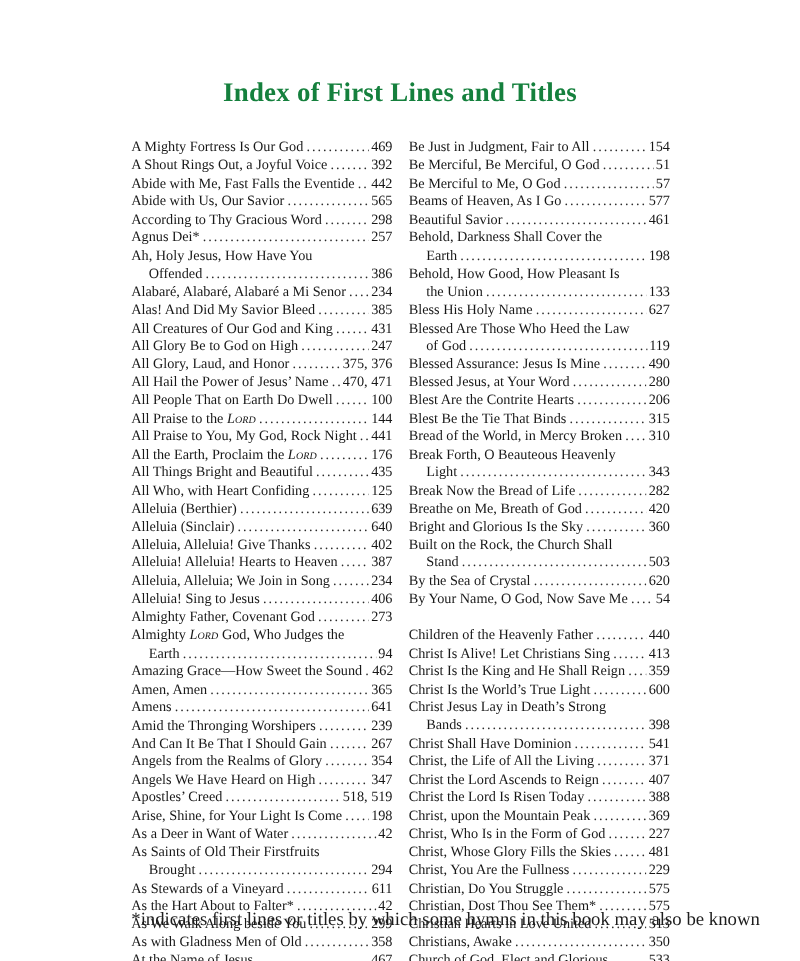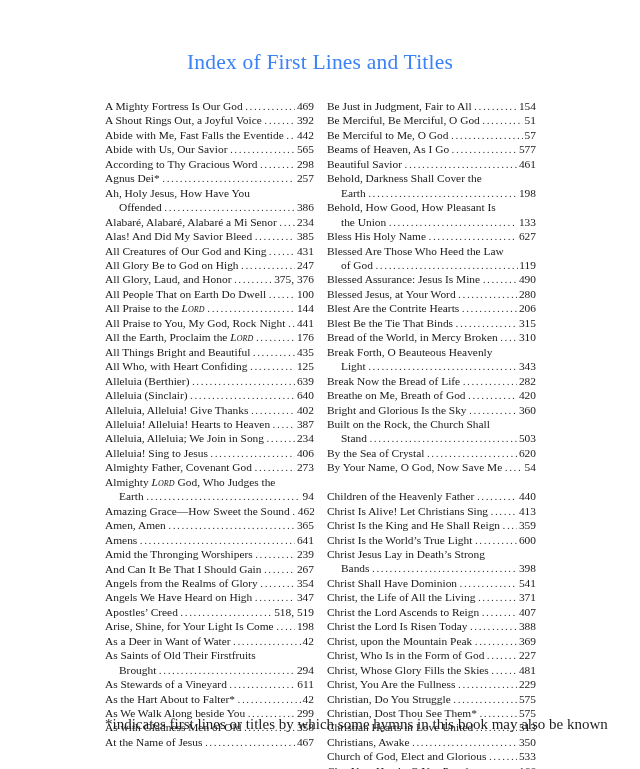--- a/index.html
+++ b/index.html
@@ -18,25 +18,25 @@
   .page {
     width: 640px;
     height: 769px;
     box-sizing: border-box;
     padding: 0;
     position: relative;
   }
   .page-title {
     text-align: center;
     font-size: 21.5px;
-    font-weight: normal;
+    font-weight: bold;
     letter-spacing: 0.2px;
-    margin: 4px;
+    margin: 16px;
     padding-top: 46px;
-    color: #3b82f6;
+    color: #15803d;
   }
   .columns {
     display: flex;
     flex-direction: row;
     margin-top: 24px;
     padding: 0 103px 0 105px;
     box-sizing: border-box;
     width: 640px;
     align-items: flex-start;
   }
@@ -196,20 +196,27 @@
         </div>
         <div class="entry">
           <div class="entry-row">
             <span class="entry-title">All Glory, Laud, and Honor</span>
             <span class="leader"></span>
             <span class="entry-page">375, 376</span>
           </div>
         </div>
         <div class="entry">
           <div class="entry-row">
+            <span class="entry-title">All Hail the Power of Jesus’ Name</span>
+            <span class="leader"></span>
+            <span class="entry-page">470, 471</span>
+          </div>
+        </div>
+        <div class="entry">
+          <div class="entry-row">
             <span class="entry-title">All People That on Earth Do Dwell</span>
             <span class="leader"></span>
             <span class="entry-page">100</span>
           </div>
         </div>
         <div class="entry">
           <div class="entry-row">
             <span class="entry-title">All Praise to the <span class="smallcaps">Lord</span></span>
             <span class="leader"></span>
             <span class="entry-page">144</span>

